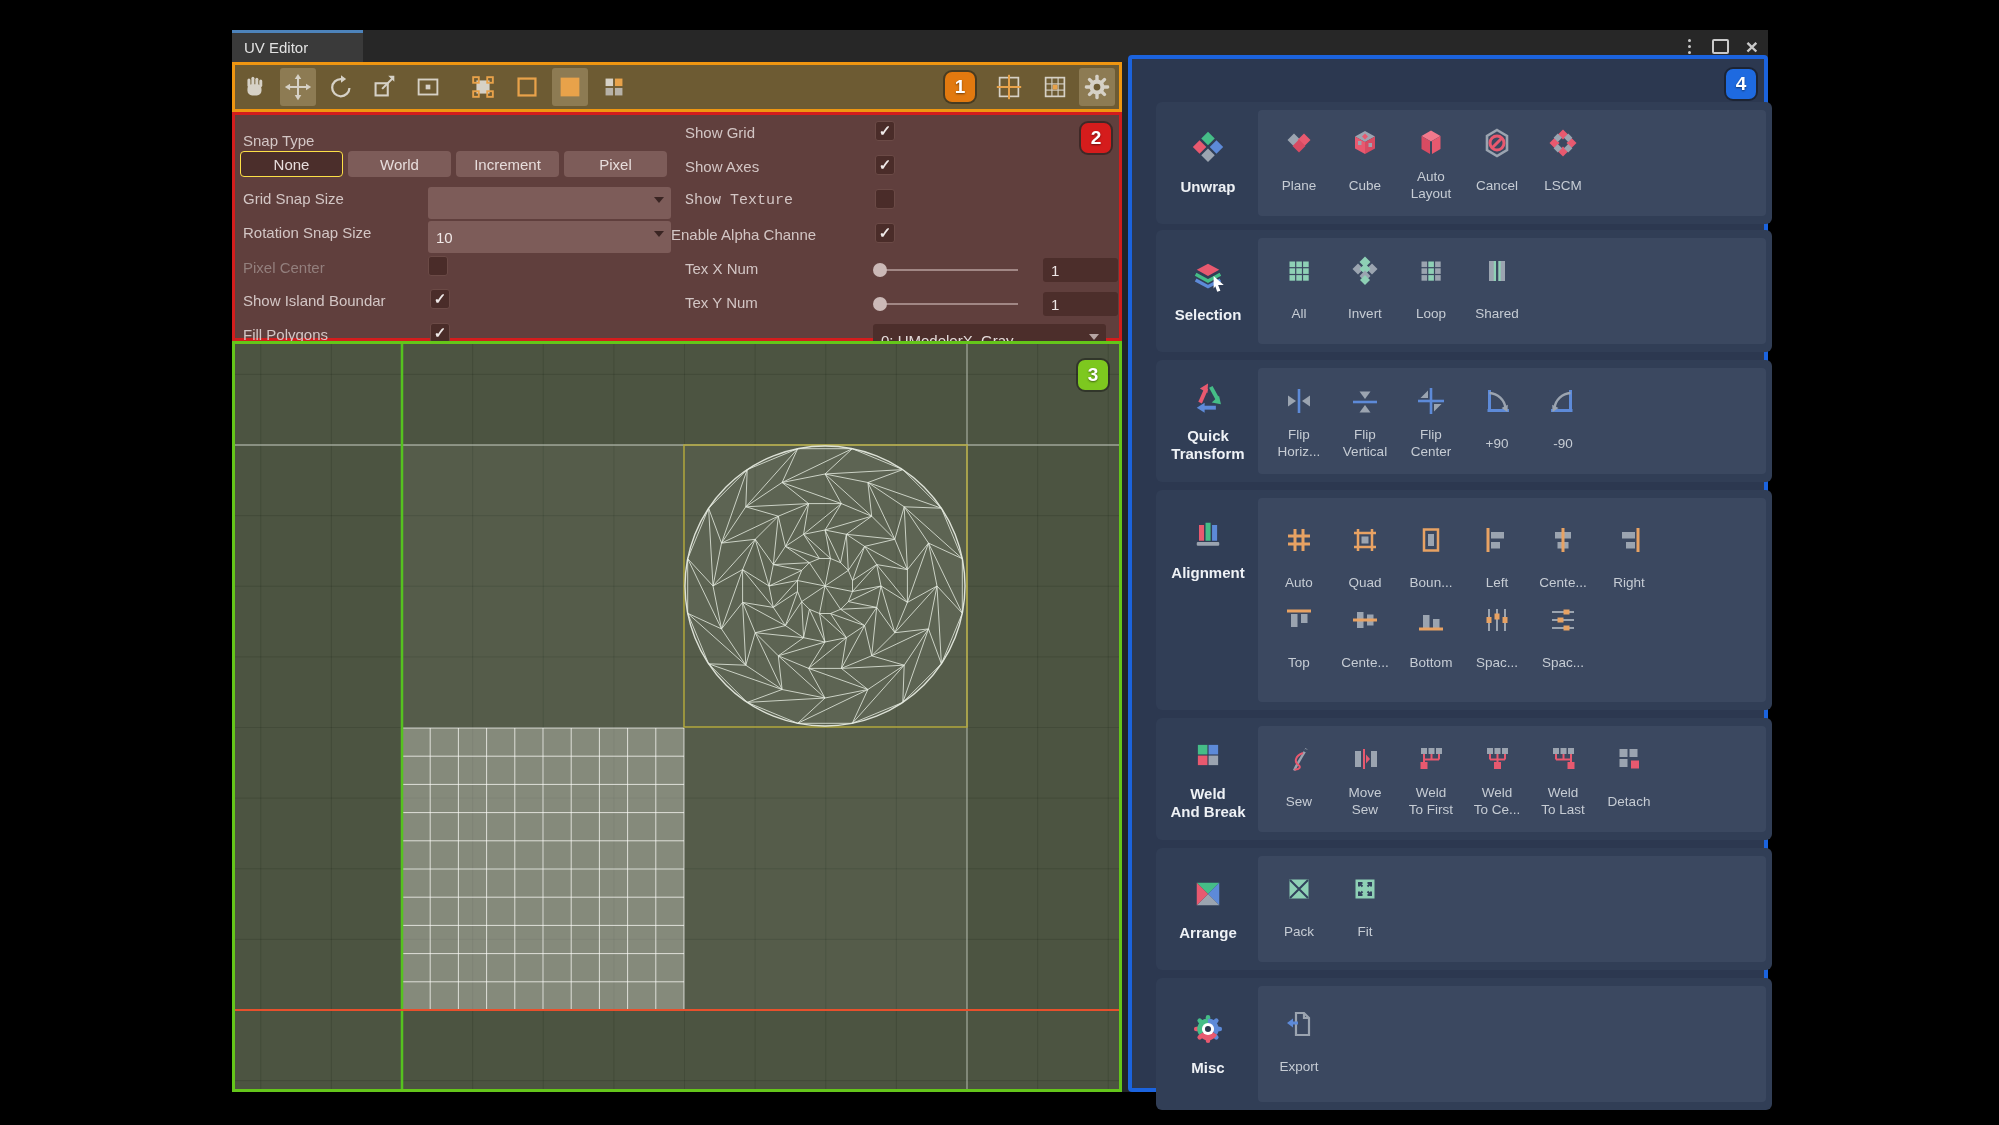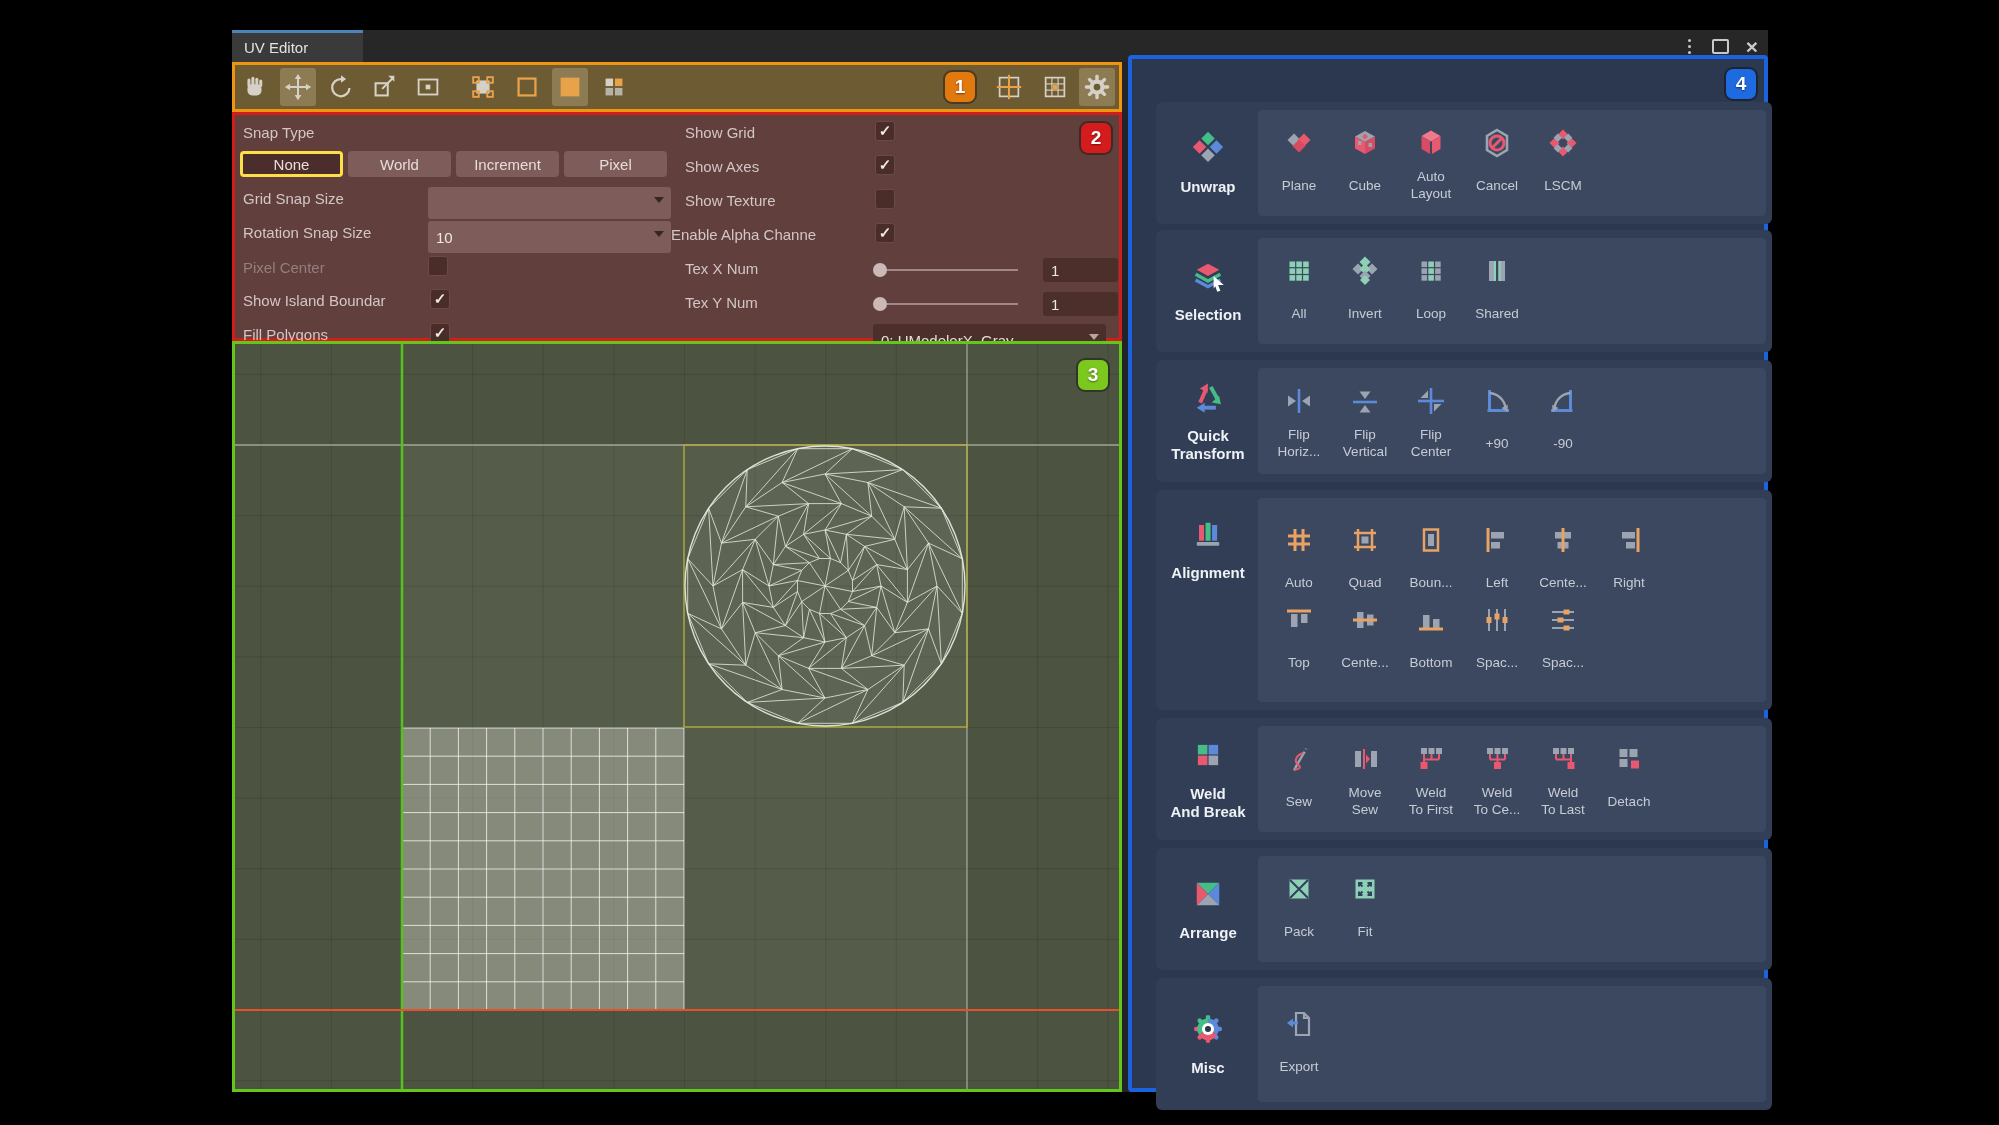--- a/index.html
+++ b/index.html
@@ -27,21 +27,21 @@
   .badge{position:absolute;width:30px;height:30px;border-radius:7px;display:flex;align-items:center;justify-content:center;
     color:#fff;font-weight:bold;font-size:19px;box-shadow:0 0 0 2px rgba(0,0,0,0.35);text-shadow:0 1px 2px rgba(0,0,0,0.5);}
 
   
   #settings{position:absolute;left:0;top:82px;width:890px;height:229px;background:#603f3d;
     border:3px solid #d31d1d;box-sizing:border-box;color:#d3c6c5;font-size:15px;}
   .slabel{position:absolute;height:20px;line-height:20px;white-space:nowrap;overflow:hidden;}
   .slabel.dis{color:#937f7d;}
   .snapbtn{position:absolute;top:36px;height:26px;width:103px;border-radius:4px;background:#7d5c59;
     display:flex;align-items:center;justify-content:center;color:#e7dddc;font-size:15px;}
-  .snapbtn.sel{background:#4b2e2b;border:3px solid #fde047;box-sizing:border-box;}
+  .snapbtn.sel{background:#4b2e2b;border:1px solid #fde047;box-sizing:border-box;}
   .sdrop{position:absolute;height:24px;border-radius:3px;background:#7d5c59;display:flex;align-items:center;
     padding:16px 8px;color:#f0e8e7;box-sizing:border-box;}
   .sdrop.dark{background:#4c2e2b;color:#e5dcdb;}
   .sdrop .arr{position:absolute;right:7px;top:10px;width:0;height:0;border-left:5px solid transparent;
     border-right:5px solid transparent;border-top:6px solid #3a2523;}
   .sdrop.dark .arr{border-top-color:#b7a5a3;}
   .chk{position:absolute;width:20px;height:20px;background:#4a2c29;border:1px solid #6b4a46;border-radius:3px;
     box-sizing:border-box;display:flex;align-items:center;justify-content:center;color:#efe9e8;font-size:15px;font-weight:bold;}
   .sliderline{position:absolute;height:2px;background:#a18785;}
   .sliderknob{position:absolute;width:14px;height:14px;border-radius:50%;background:#cbb9b7;}
@@ -200,21 +200,21 @@
           </g>
           <circle cx="16" cy="16" r="8" fill="#d6d1c6"></circle>
           <circle cx="16" cy="16" r="3.6" fill="#6d5b33"></circle>
         </svg>
       </div>
     </div>
 
   <div id="settings">
     <div class="badge" style="right:8px;top:8px;background:#d51c1c;">2</div>
 
-    <div class="slabel" style="left:8px;top:8px;">Snap Type</div>
+    <div class="slabel" style="left:8px;top:16px;">Snap Type</div>
     <div id="snapbtns">
         <div class="snapbtn sel" style="left: 5px;">None</div>
         <div class="snapbtn" style="left: 113px;">World</div>
         <div class="snapbtn" style="left: 221px;">Increment</div>
         <div class="snapbtn" style="left: 329px;">Pixel</div>
       </div>
 
     <div class="slabel" style="left:8px;top:74px;">Grid Snap Size</div>
     <div class="sdrop" style="left:193px;top:72px;width:243px;">
       <span></span>
@@ -235,21 +235,21 @@
 
     <div class="slabel" style="left:8px;top:210px;">Fill Polygons</div>
     <div class="chk" style="left:195px;top:208px;">✓</div>
 
     <div class="slabel" style="left:450px;top:8px;">Show Grid</div>
     <div class="chk" style="left:640px;top:6px;">✓</div>
 
     <div class="slabel" style="left:450px;top:42px;">Show Axes</div>
     <div class="chk" style="left:640px;top:40px;">✓</div>
 
-    <div class="slabel" style="left:450px;top:76px;">Show Texture</div>
+    <div class="slabel" style="left:450px;top:76px;font-family:Liberation Mono, monospace;">Show Texture</div>
     <div class="chk" style="left:640px;top:74px;"></div>
 
     <div class="slabel" style="left:436px;top:110px;width:188px;">Enable Alpha Channe</div>
     <div class="chk" style="left:640px;top:108px;">✓</div>
 
     <div class="slabel" style="left:450px;top:144px;">Tex X Num</div>
     <div class="sliderline" style="left:643px;top:154px;width:140px;"></div>
     <div class="sliderknob" style="left:638px;top:148px;"></div>
     <div class="valfield" style="left:808px;top:143px;">1</div>
 

